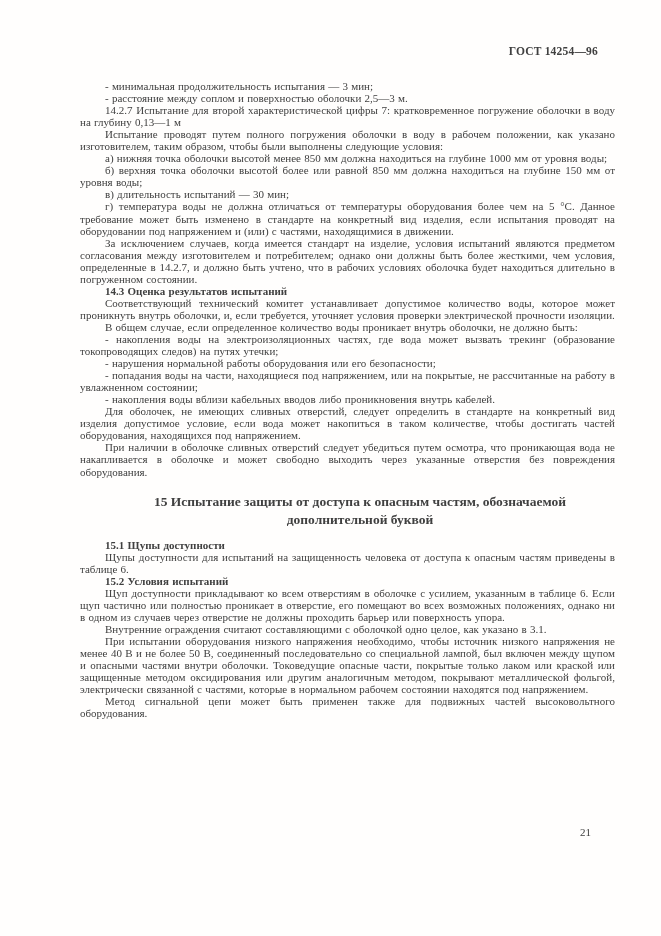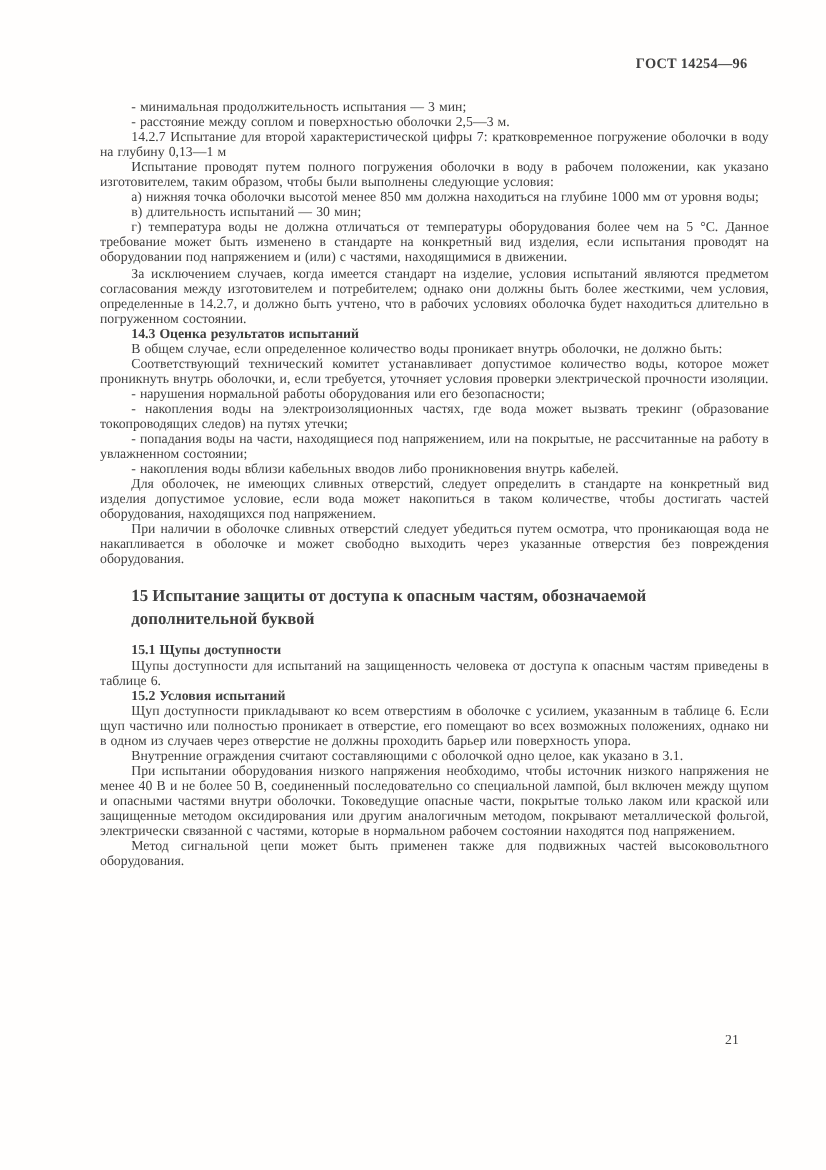--- a/index.html
+++ b/index.html
@@ -41,49 +41,50 @@
   .p-bold {
     font-weight: bold;
   }
   .p-h2 {
     font-size: 13.5px;
     font-weight: bold;
     line-height: 18px;
     margin: 15px 0 10px 0;
     padding-left: 25px;
     text-indent: 0;
-    text-align: left;
+    text-align: center;
   }
   .page-number {
     position: absolute;
     top: 826px;
     right: 70px;
     font-size: 11px;
   }
 </style>
 </head>
 <body>
 
 <div class="page">
   <div class="doc-header">ГОСТ 14254—96</div>
 
   <div class="doc-body">
       <div class="para">- минимальная продолжительность испытания — 3 мин;</div>
       <div class="para">- расстояние между соплом и поверхностью оболочки 2,5—3 м.</div>
       <div class="para">14.2.7 Испытание для второй характеристической цифры 7: кратковременное погружение оболочки в воду на глубину 0,13—1 м</div>
       <div class="para">Испытание проводят путем полного погружения оболочки в воду в рабочем положении, как указано изготовителем, таким образом, чтобы были выполнены следующие условия:</div>
       <div class="para">а) нижняя точка оболочки высотой менее 850 мм должна находиться на глубине 1000 мм от уровня воды;</div>
+      <div class="para">б) верхняя точка оболочки высотой более или равной 850 мм должна находиться на глубине 150 мм от уровня воды;</div>
       <div class="para">в) длительность испытаний — 30 мин;</div>
       <div class="para">г) температура воды не должна отличаться от температуры оборудования более чем на 5 °С. Данное требование может быть изменено в стандарте на конкретный вид изделия, если испытания проводят на оборудовании под напряжением и (или) с частями, находящимися в движении.</div>
       <div class="para">За исключением случаев, когда имеется стандарт на изделие, условия испытаний являются предметом согласования между изготовителем и потребителем; однако они должны быть более жесткими, чем условия, определенные в 14.2.7, и должно быть учтено, что в рабочих условиях оболочка будет находиться длительно в погруженном состоянии.</div>
       <div class="para p-bold">14.3 Оценка результатов испытаний</div>
+      <div class="para">Соответствующий технический комитет устанавливает допустимое количество воды, которое может проникнуть внутрь оболочки, и, если требуется, уточняет условия проверки электрической прочности изоляции.</div>
       <div class="para">В общем случае, если определенное количество воды проникает внутрь оболочки, не должно быть:</div>
-      <div class="para">Соответствующий технический комитет устанавливает допустимое количество воды, которое может проникнуть внутрь оболочки, и, если требуется, уточняет условия проверки электрической прочности изоляции.</div>
+      <div class="para">- накопления воды на электроизоляционных частях, где вода может вызвать трекинг (образование токопроводящих следов) на путях утечки;</div>
       <div class="para">- нарушения нормальной работы оборудования или его безопасности;</div>
-      <div class="para">- накопления воды на электроизоляционных частях, где вода может вызвать трекинг (образование токопроводящих следов) на путях утечки;</div>
       <div class="para">- попадания воды на части, находящиеся под напряжением, или на покрытые, не рассчитанные на работу в увлажненном состоянии;</div>
       <div class="para">- накопления воды вблизи кабельных вводов либо проникновения внутрь кабелей.</div>
       <div class="para">Для оболочек, не имеющих сливных отверстий, следует определить в стандарте на конкретный вид изделия допустимое условие, если вода может накопиться в таком количестве, чтобы достигать частей оборудования, находящихся под напряжением.</div>
       <div class="para">При наличии в оболочке сливных отверстий следует убедиться путем осмотра, что проникающая вода не накапливается в оболочке и может свободно выходить через указанные отверстия без повреждения оборудования.</div>
       <div class="p-h2">15 Испытание защиты от доступа к опасным частям, обозначаемой дополнительной буквой</div>
       <div class="para p-bold">15.1 Щупы доступности</div>
       <div class="para">Щупы доступности для испытаний на защищенность человека от доступа к опасным частям приведены в таблице 6.</div>
       <div class="para p-bold">15.2 Условия испытаний</div>
       <div class="para">Щуп доступности прикладывают ко всем отверстиям в оболочке с усилием, указанным в таблице 6. Если щуп частично или полностью проникает в отверстие, его помещают во всех возможных положениях, однако ни в одном из случаев через отверстие не должны проходить барьер или поверхность упора.</div>
       <div class="para">Внутренние ограждения считают составляющими с оболочкой одно целое, как указано в 3.1.</div>

